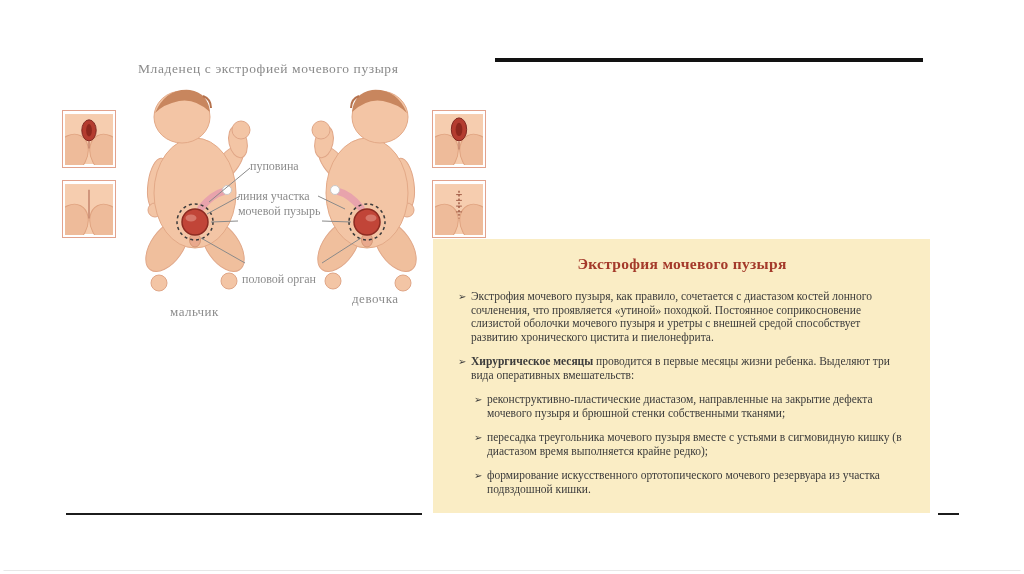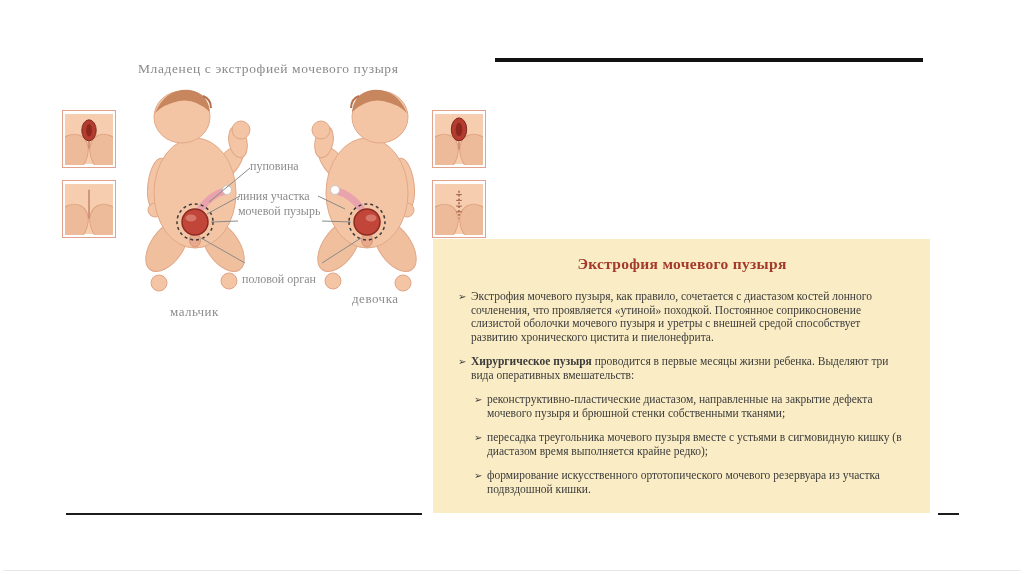--- a/index.html
+++ b/index.html
@@ -144,21 +144,21 @@
 
   <div class="panel">
     <div class="panel-title">Экстрофия мочевого пузыря</div>
     <div id="bullets">
         <div class="bullet lvl1">
           <span class="marker">➢</span>
           <span class="btext">Экстрофия мочевого пузыря, как правило, сочетается с диастазом костей лонного сочленения, что проявляется «утиной» походкой. Постоянное соприкосновение слизистой оболочки мочевого пузыря и уретры с внешней средой способствует развитию хронического цистита и пиелонефрита.</span>
         </div>
         <div class="bullet lvl1">
           <span class="marker">➢</span>
-          <span class="btext"><b>Хирургическое пузыря</b> проводится в первые месяцы жизни ребенка. Выделяют три вида оперативных вмешательств:</span>
+          <span class="btext"><b>Хирургическое месяцы</b> проводится в первые месяцы жизни ребенка. Выделяют три вида оперативных вмешательств:</span>
         </div>
         <div class="bullet lvl2">
           <span class="marker">➢</span>
           <span class="btext">реконструктивно-пластические диастазом, направленные на закрытие дефекта мочевого пузыря и брюшной стенки собственными тканями;</span>
         </div>
         <div class="bullet lvl2">
           <span class="marker">➢</span>
           <span class="btext">пересадка треугольника мочевого пузыря вместе с устьями в сигмовидную кишку (в диастазом время выполняется крайне редко);</span>
         </div>
         <div class="bullet lvl2">

